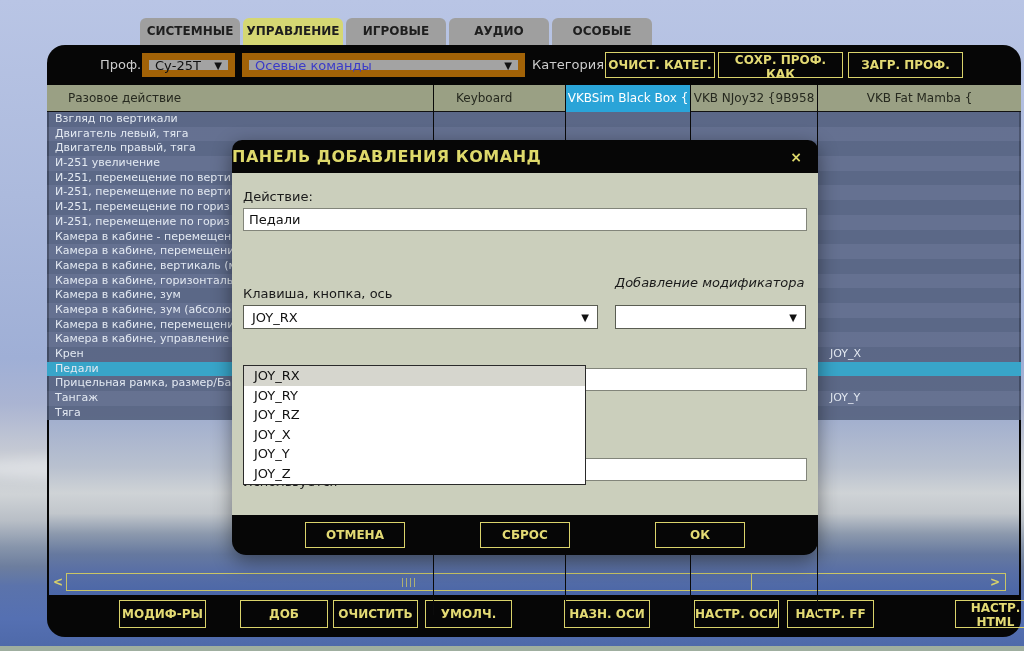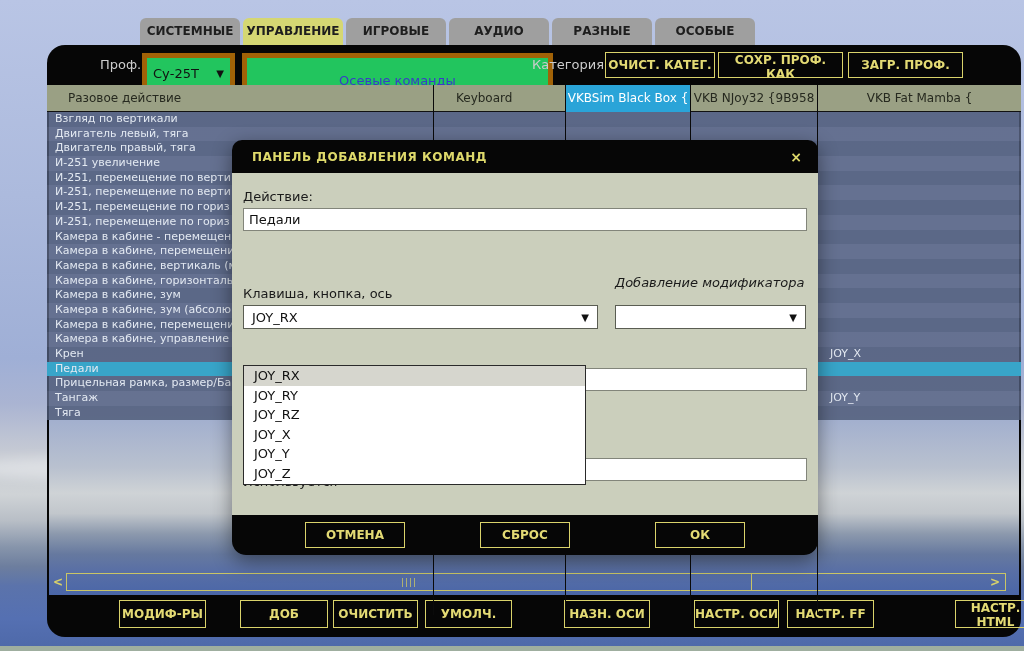--- a/index.html
+++ b/index.html
@@ -19,22 +19,22 @@
   
   .window { position:absolute; left:47px; top:45px; width:974px; height:592px;
     background:#060606; border-radius:18px; }
   .viewport { position:absolute; left:2px; top:40px; width:970px; height:510px;
     background:linear-gradient(180deg,#94a3ca 0%,#97a6cc 40%,#9aa9ce 62%,#b9c1cf 75%,
       #cfd3d6 80%,#c2c7cc 84%,#8c99ad 88%,#66799f 92%,#5a70a5 95%,#4a66a8 100%); }
 
   
   .topbar { position:absolute; left:0; top:0; width:100%; height:40px; }
   .topbar .lbl { position:absolute; top:12px; color:#cccccc; font-size:13px; }
-  .combo { position:absolute; top:8px; height:24px; background:#22c55e; border:5px solid #a16207;
-    display:flex; align-items:center; font-size:13px; color:#111; padding:15px 6px; }
+  .combo { position:absolute; top:8px; height:24px; background:#a3a3a3; border:7px solid #a16207;
+    display:flex; align-items:center; font-size:13px; color:#111; padding:0 6px; }
   .combo .arr { margin-left:auto; font-size:10px; color:#111; }
   .combo .blue { color:#3a3ac8; }
   .ybtn { border:1px solid #d9d26a; color:#e3da74; background:transparent; font-family:inherit;
     font-size:12px; font-weight:bold; text-align:center; cursor:pointer; }
   .topbar-buttons { position:absolute; top:7px; height:26px; }
   .topbar-buttons .ybtn { position:absolute; height:26px; }
 
   
   .thead { position:absolute; left:0; top:40px; width:974px; height:27px; background:#9aa084;
     border-bottom:1px solid #111; }
@@ -69,21 +69,21 @@
 
   
   .toolbar { position:absolute; left:0; top:552px; width:100%; height:40px; }
   .toolbar .ybtn { position:absolute; top:3px; height:28px;margin-left:44px; }
 
   
   .dialog { position:absolute; left:232px; top:140px; width:586px; height:415px; z-index:10;
     box-shadow:0 6px 20px rgba(0,0,0,0.45); border-radius:10px 10px 14px 14px; }
   .dlg-title { position:absolute; left:0; top:0; width:100%; height:33px; background:#060606;
     border-radius:10px 10px 0 0; display:flex; align-items:center; }
-  .dlg-title .txt { margin-left:20px; color:#ded96b; font-size:12px; font-weight:bold; letter-spacing:0.5px; }
+  .dlg-title .txt { color:#ded96b; font-size:16px; font-weight:bold; letter-spacing:0.5px; }
   .dlg-title .close { margin-left:auto; margin-right:16px; color:#ded96b; font-size:14px;
     font-weight:bold; cursor:pointer; }
   .dlg-body { position:absolute; left:0; top:33px; width:100%; height:342px; background:#cbcfbc; }
   .dlg-label { position:absolute; font-size:13px; color:#1a1a1a; }
   .dlg-input { position:absolute; left:11px; width:564px; height:23px; background:#fff;
     border:1px solid #82857a; font-family:inherit; font-size:13px; color:#111; padding:0 5px; }
   .dlg-combo { position:absolute; height:24px; background:#fff; border:1px solid #5a5d52;
     display:flex; align-items:center; font-size:13px; color:#111; padding:0 8px; }
   .dlg-combo .arr { margin-left:auto; font-size:10px; color:#111; }
   .dropdown { position:absolute; left:11px; top:192px; width:343px; background:#fff;
@@ -100,34 +100,33 @@
 <div class="screen">
   <div class="cloud" style="left:-40px; top:455px; width:420px; height:26px;"></div>
   <div class="cloud" style="left:180px; top:495px; width:640px; height:22px;"></div>
   <div class="bottom-strip"></div>
 
   <div class="tabbar" id="tabbar">
       <div class="tab">СИСТЕМНЫЕ</div>
       <div class="tab active">УПРАВЛЕНИЕ</div>
       <div class="tab">ИГРОВЫЕ</div>
       <div class="tab">АУДИО</div>
-      <div class="tab">РАЗНЫЕ</div>
       <div class="tab">ОСОБЫЕ</div>
     </div>
 
   <div class="window">
     <div class="viewport"></div>
 
     <div class="topbar">
       <span class="lbl" style="left:53px;">Проф.</span>
       <div class="combo" style="left:95px; width:93px;">
         <span>Су-25Т</span>
         <span class="arr">▼</span>
       </div>
-      <div class="combo" style="left:195px; width:311px;flex-direction:column;">
+      <div class="combo" style="left:195px; width:283px;">
         <span class="blue">Осевые команды</span>
         <span class="arr">▼</span>
       </div>
       <span class="lbl" style="left:485px;">Категория</span>
       <div class="topbar-buttons" id="topbar-buttons">
           <button class="ybtn" style="left: 558px; width: 110px;">ОЧИСТ. КАТЕГ.</button>
           <button class="ybtn" style="left: 671px; width: 125px;">СОХР. ПРОФ. КАК</button>
           <button class="ybtn" style="left: 801px; width: 115px;">ЗАГР. ПРОФ.</button>
         </div>
     </div>

